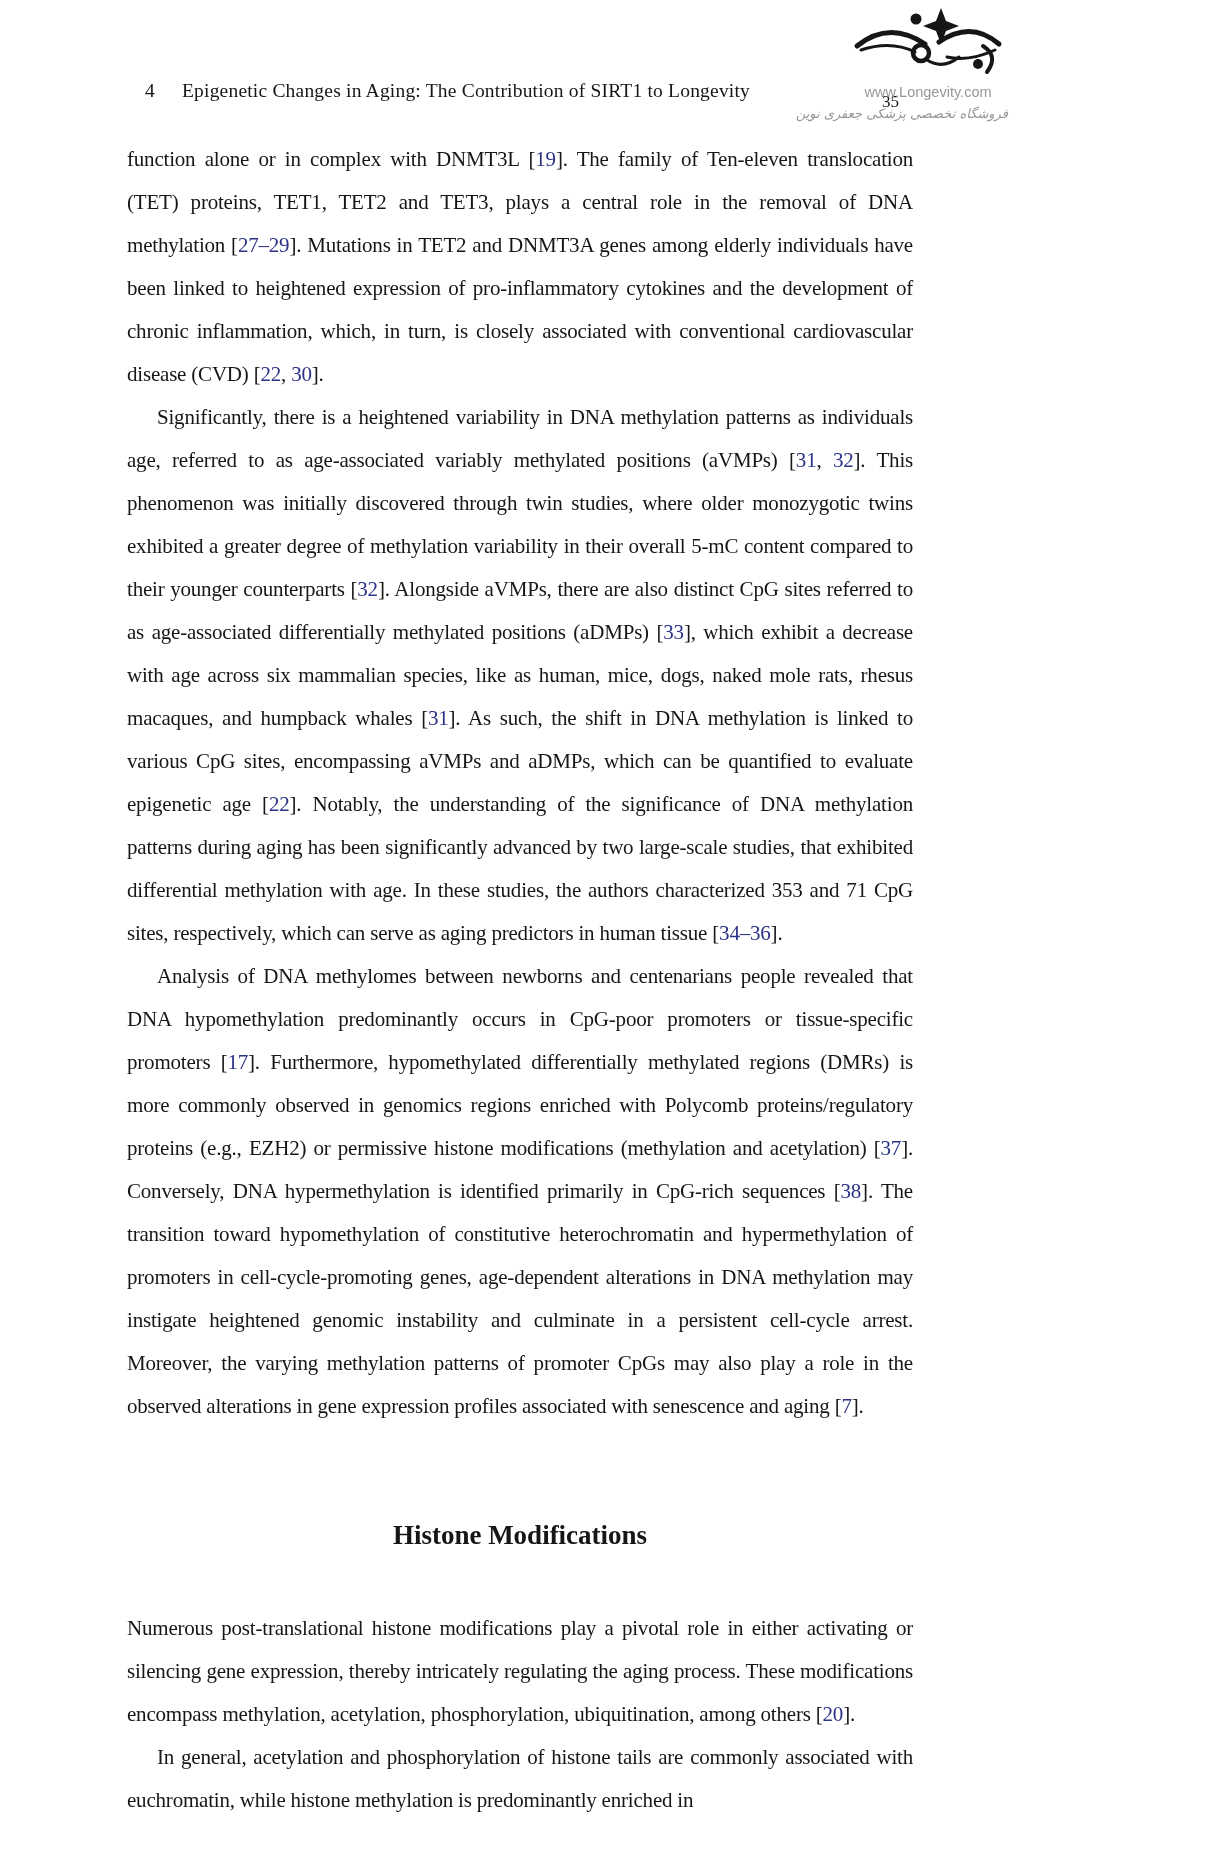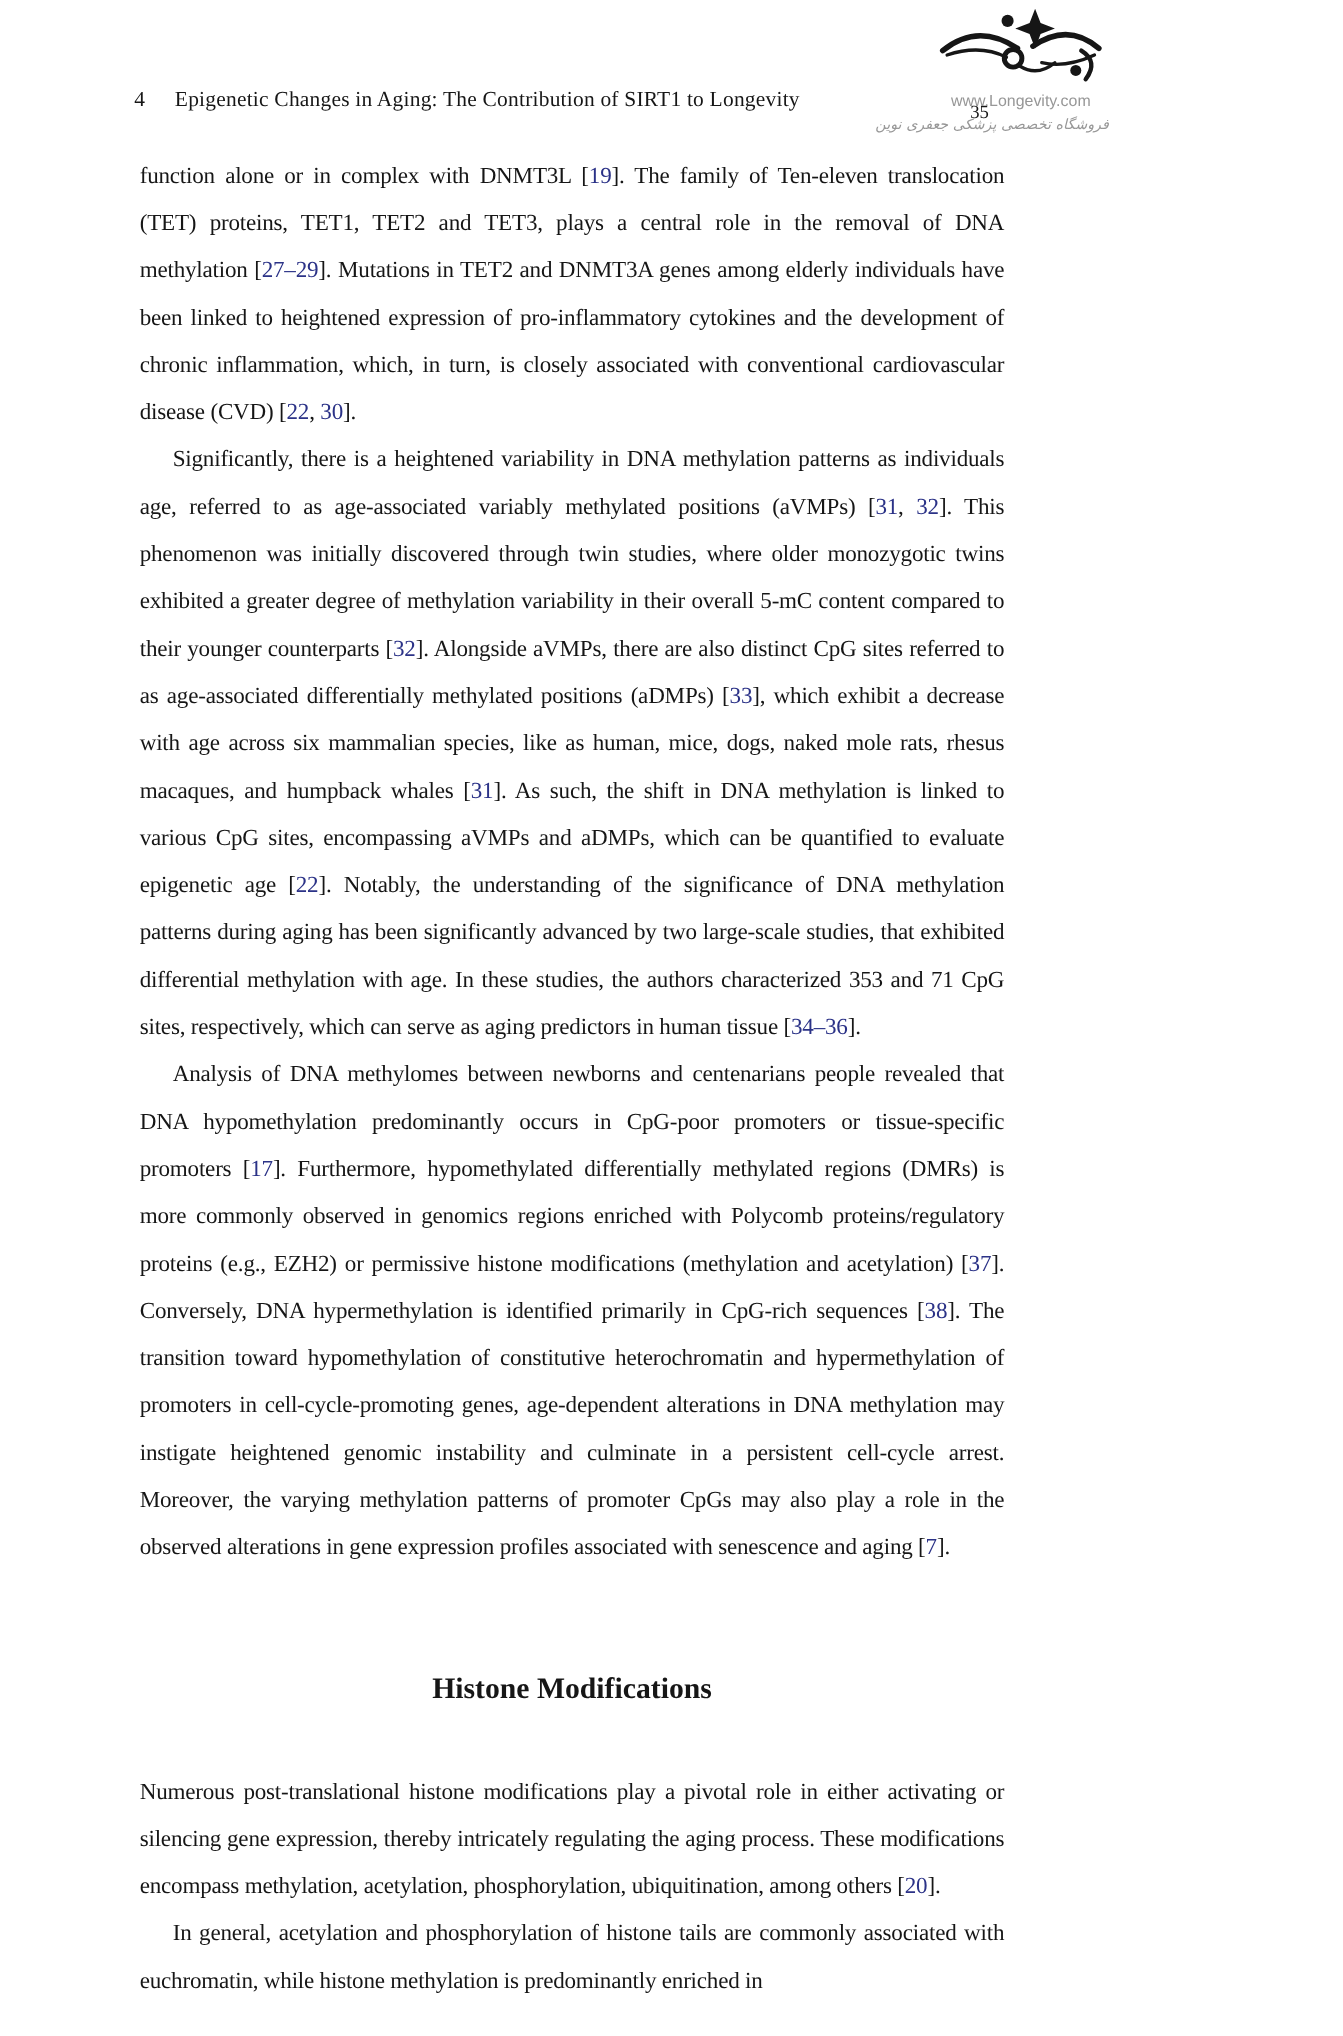--- a/index.html
+++ b/index.html
@@ -10,21 +10,21 @@
     margin: 0 auto;
     background: #ffffff;
     font-family: "Liberation Serif", serif;
     color: var(--text-color, #161616);
     overflow: hidden;
   }
 
   
   .running-head {
     position: absolute;
-    left: 122px;
+    left: 145px;
     top: 80px;
     font-size: 19.5px;
     letter-spacing: 0.2px;
     white-space: nowrap;
   }
   .running-head .chap-num { margin-right: 27px; }
   .page-number {
     position: absolute;
     left: 882px;
     top: 92px;

